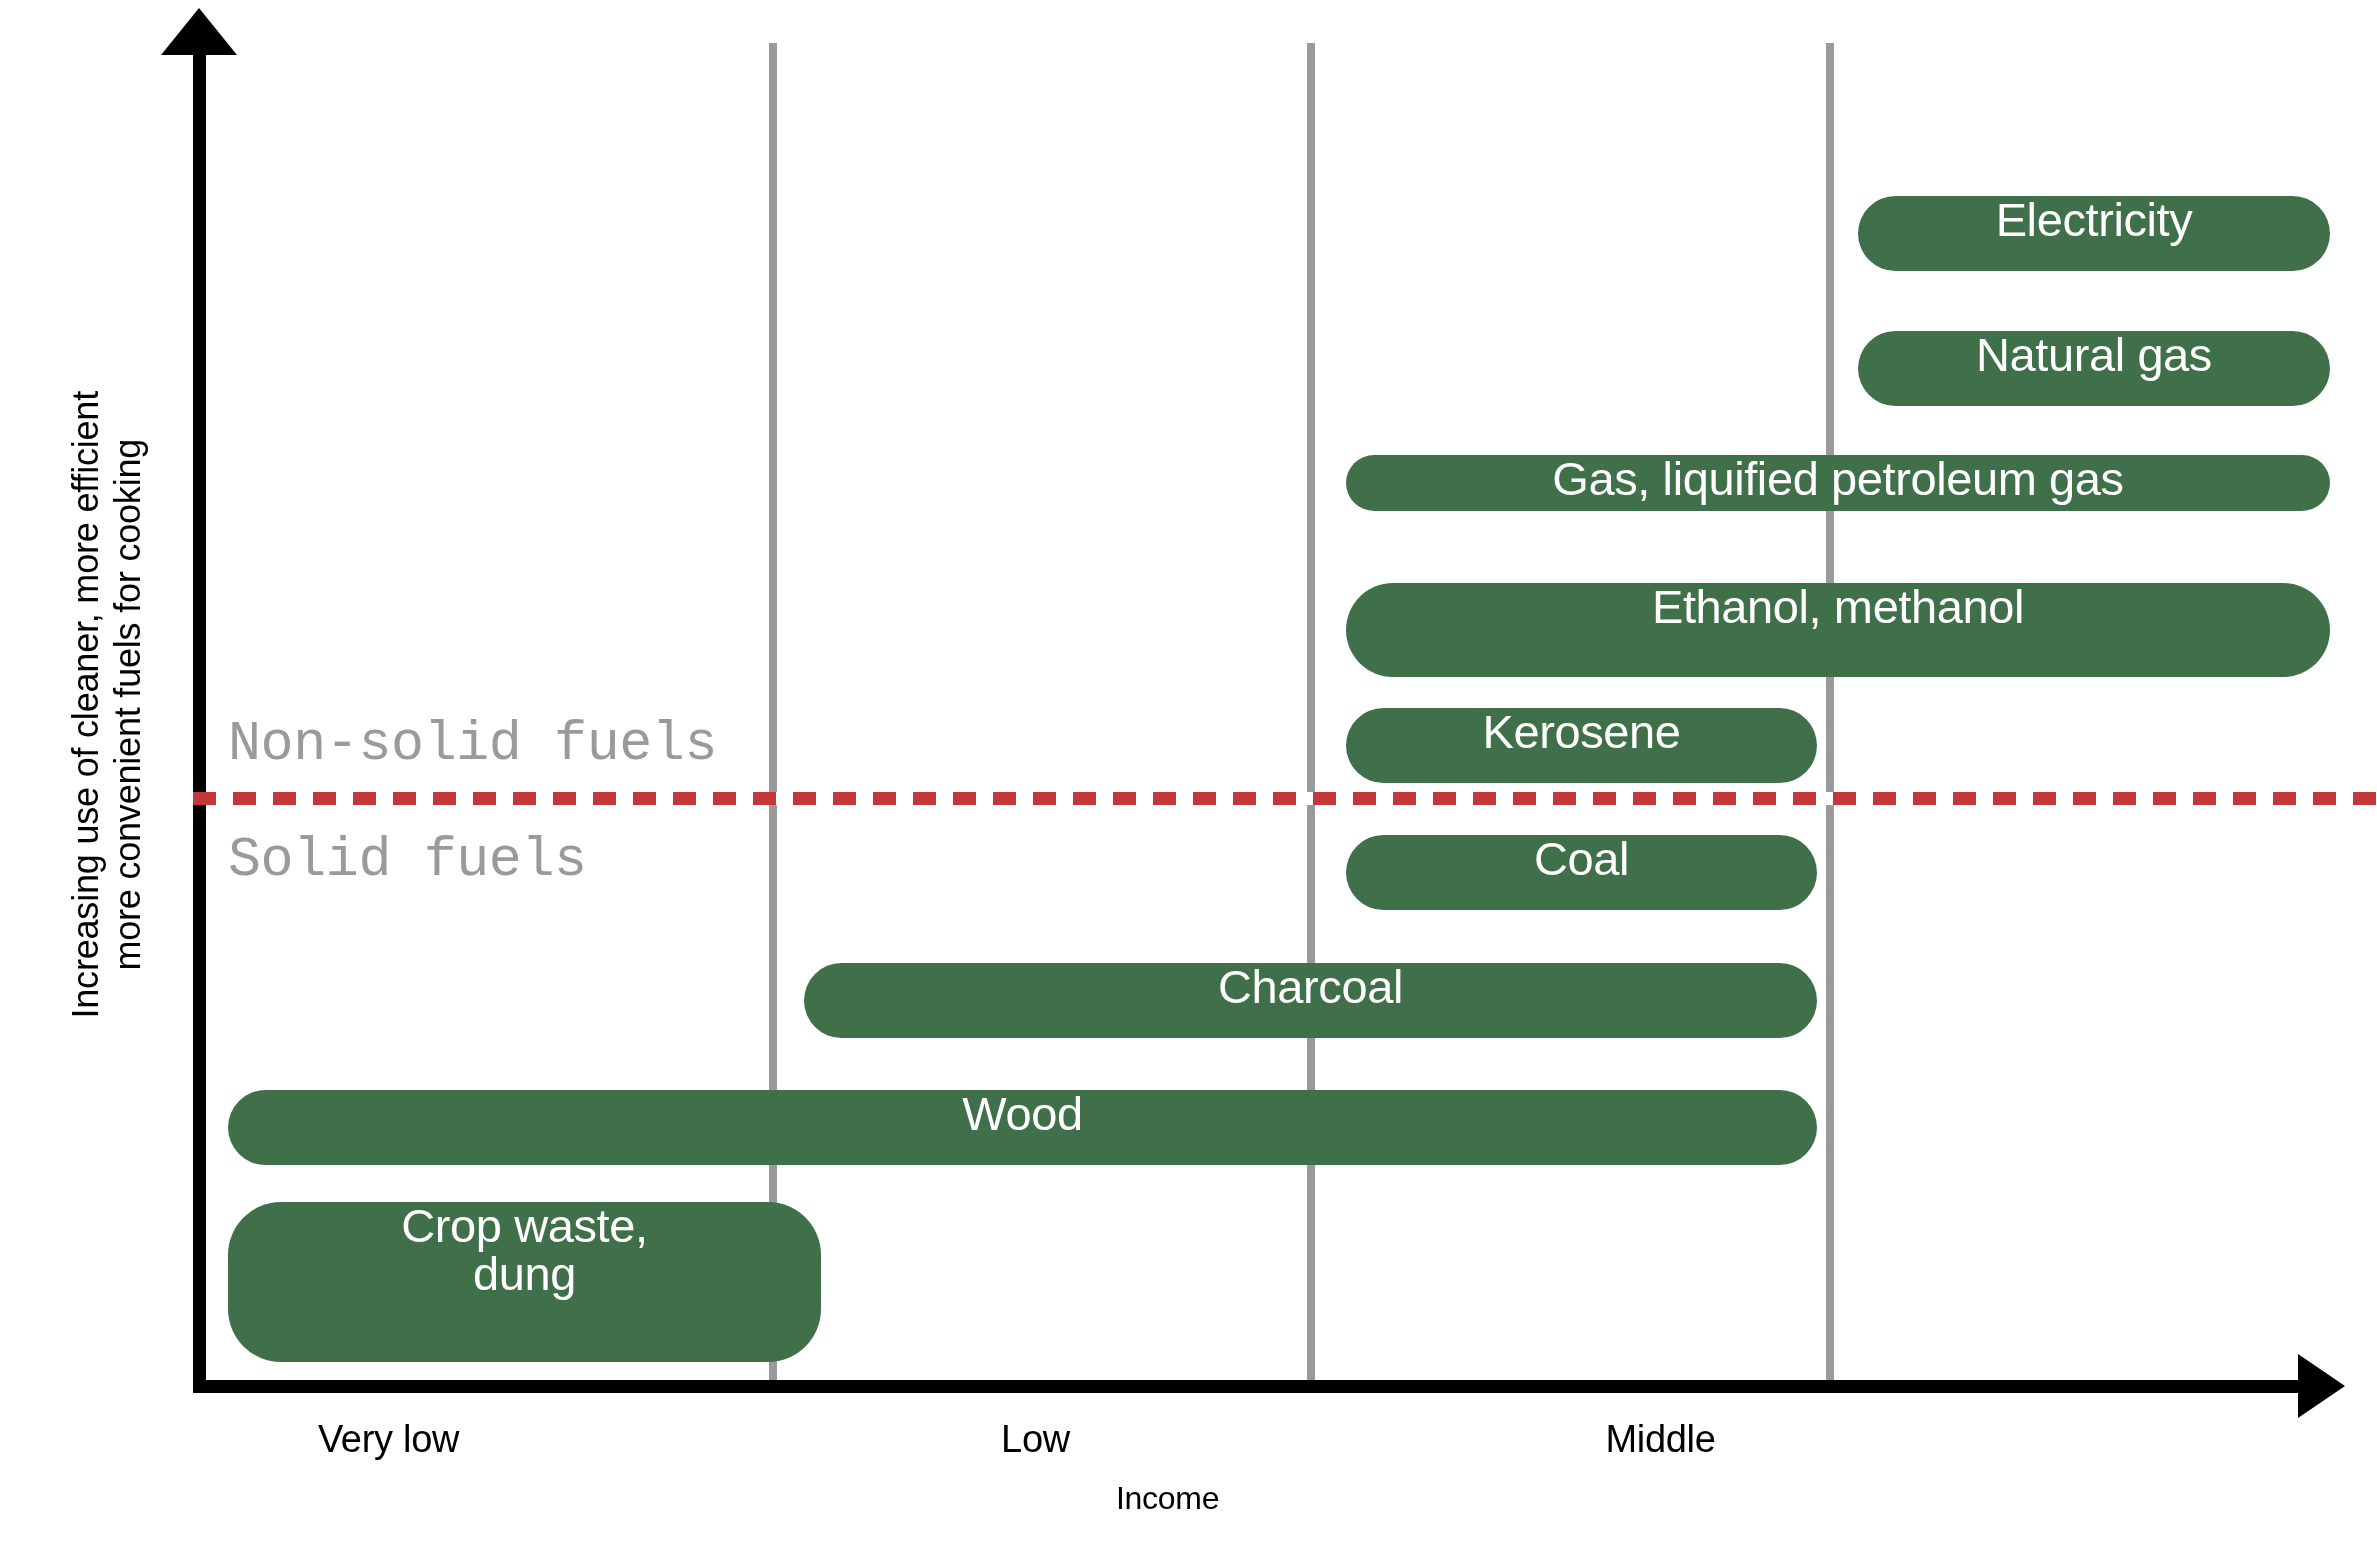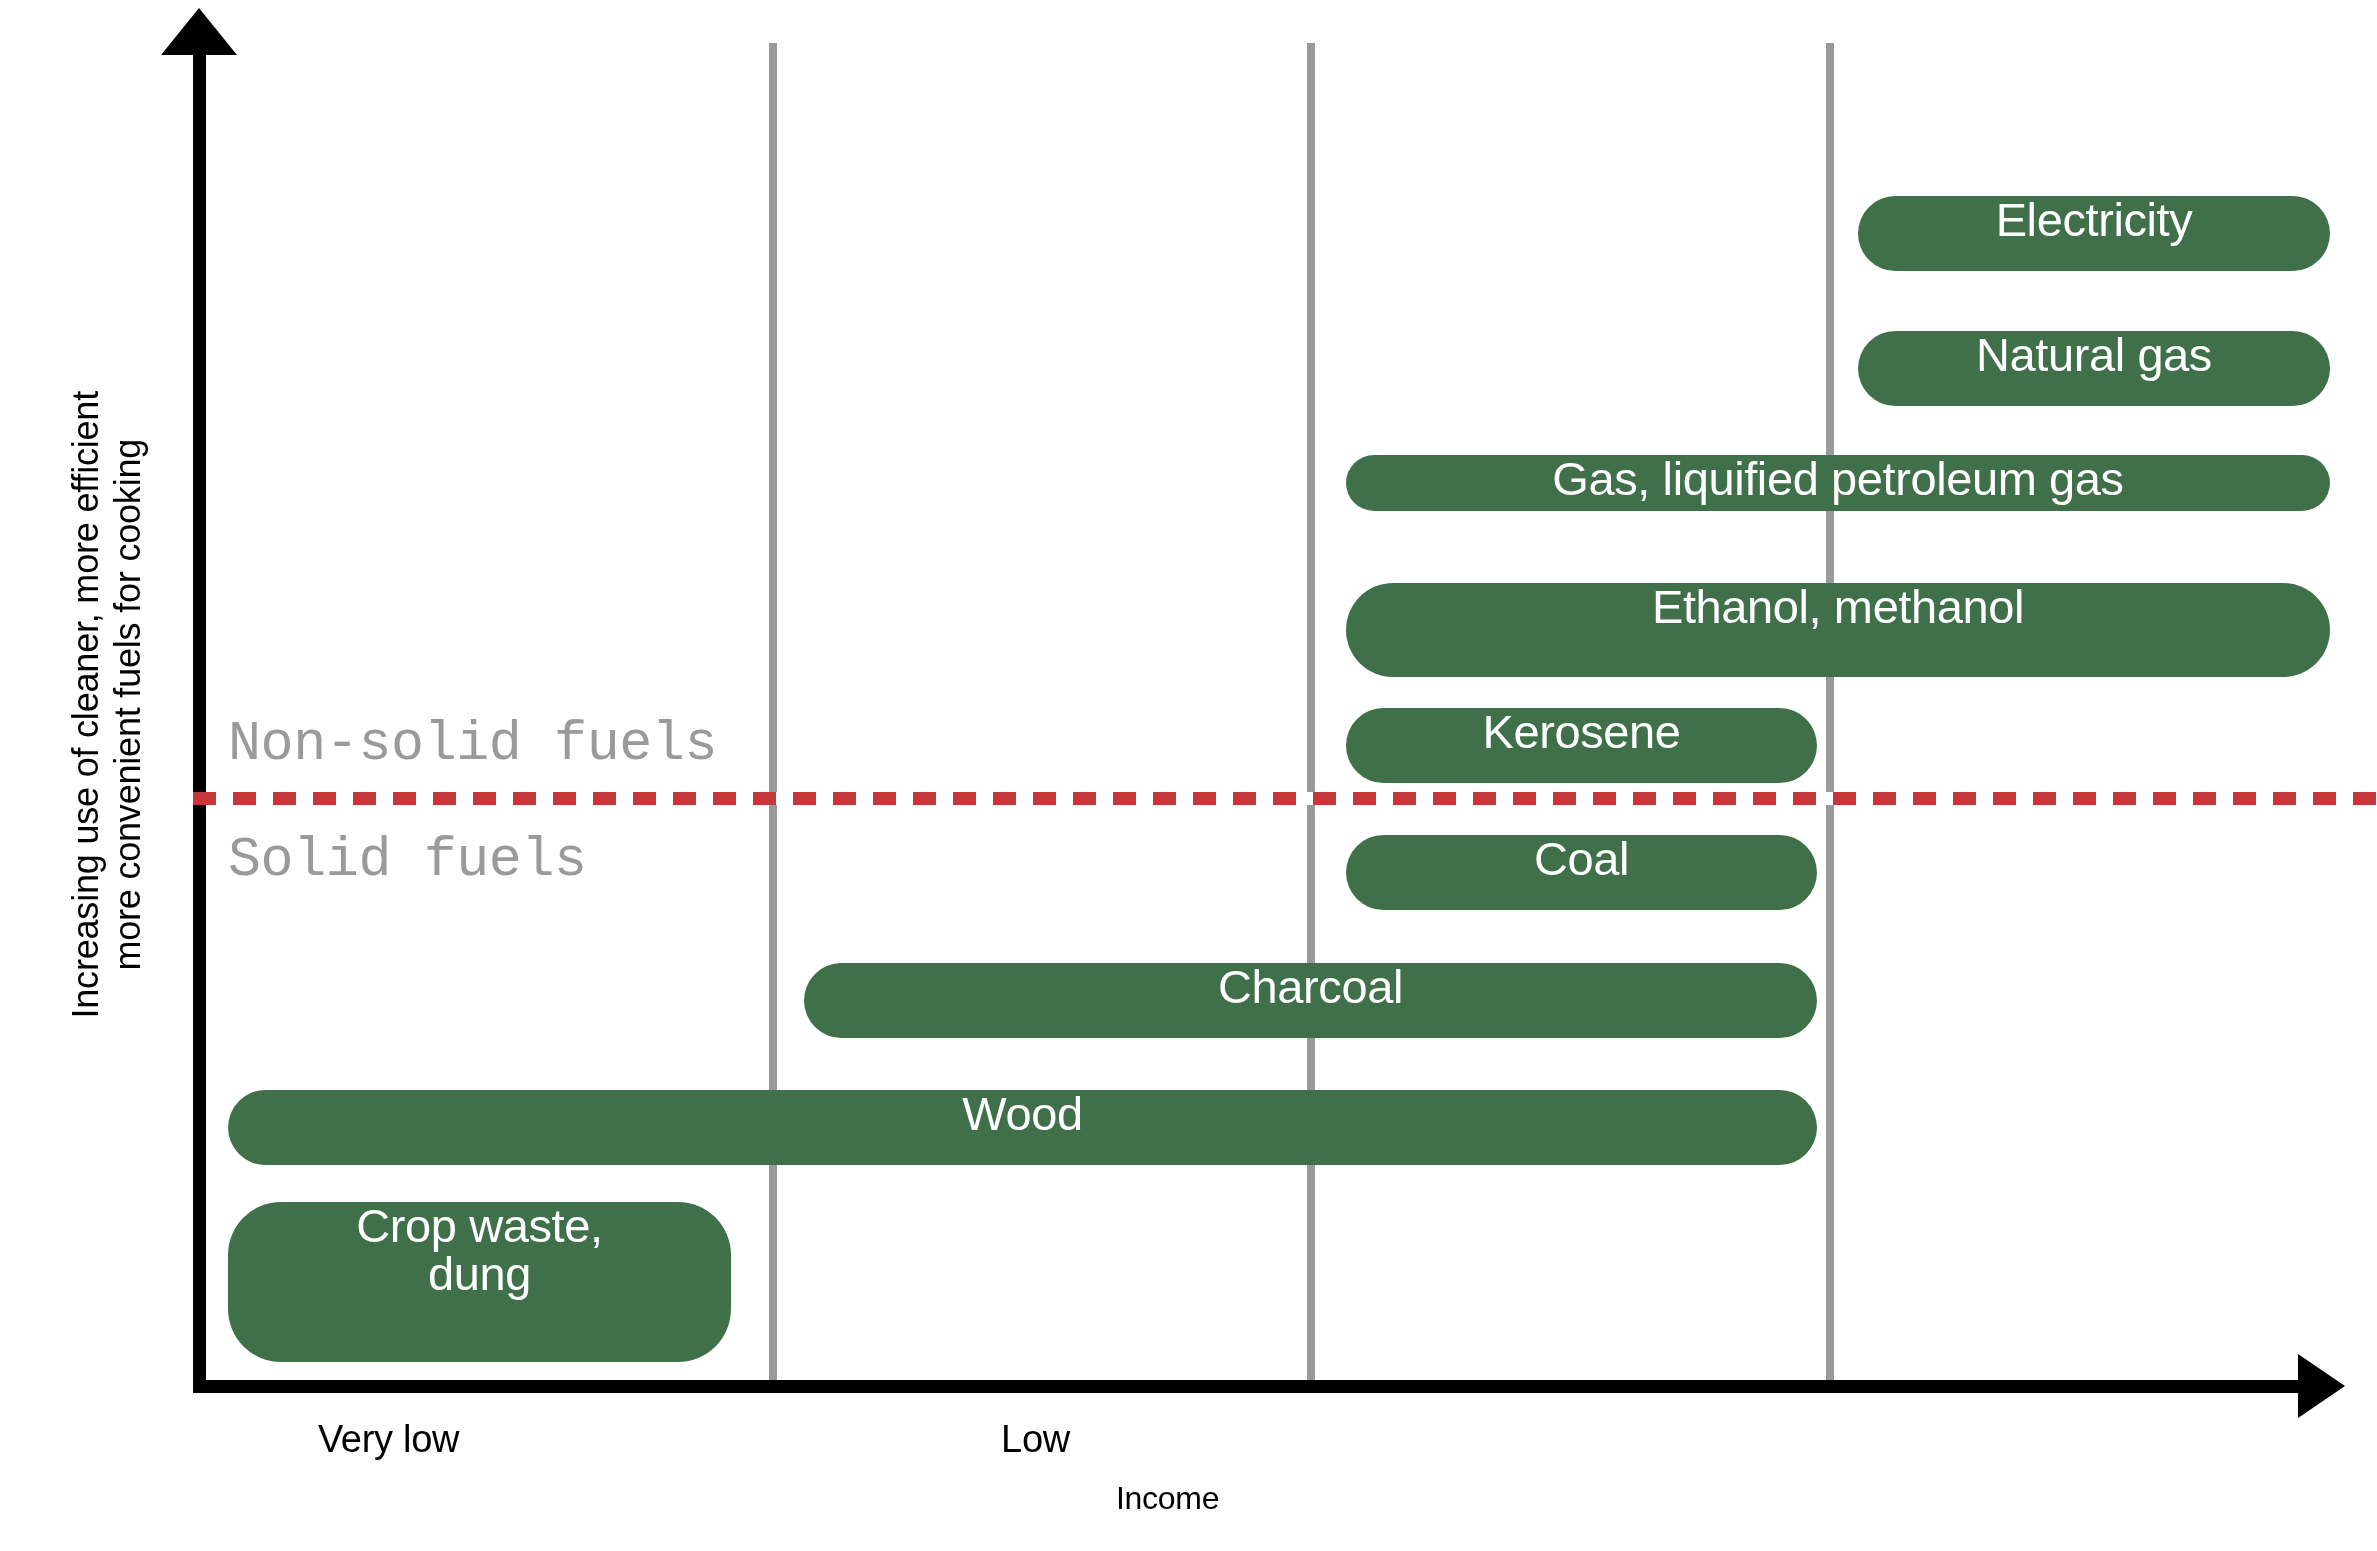--- a/index.html
+++ b/index.html
@@ -191,32 +191,33 @@
   </div>
 
   <div class="bar" style="left:804px; top:963px; width:1013px; height:75px;">
     <span>Charcoal</span>
   </div>
 
   <div class="bar" style="left:228px; top:1090px; width:1589px; height:75px;">
     <span>Wood</span>
   </div>
 
-  <div class="bar two-line" style="left:228px; top:1202px; width:503px; height:160px;">
+  <div class="bar two-line" style="left:228px; top:1202px; width:593px; height:160px;">
     <span>Crop waste,
 dung</span>
   </div>
 
   <div class="zone-label" style="left:228px; top:713px;">Non-solid fuels</div>
   <div class="zone-label" style="left:228px; top:829px;">Solid fuels</div>
 
   <div class="threshold-line"></div>
 
   <div class="x-axis-line"></div>
   <div class="x-axis-arrow"></div>
 
   <div class="x-tick" style="left:198px; width:381px;">Very low</div>
   <div class="x-tick" style="left:883px; width:305px;">Low</div>
+  <div class="x-tick" style="left:1508px; width:305px;">Middle</div>
 
   <div class="x-axis-title" style="left:1116px;">Income</div>
 
 </div>
 
 
 </body></html>

